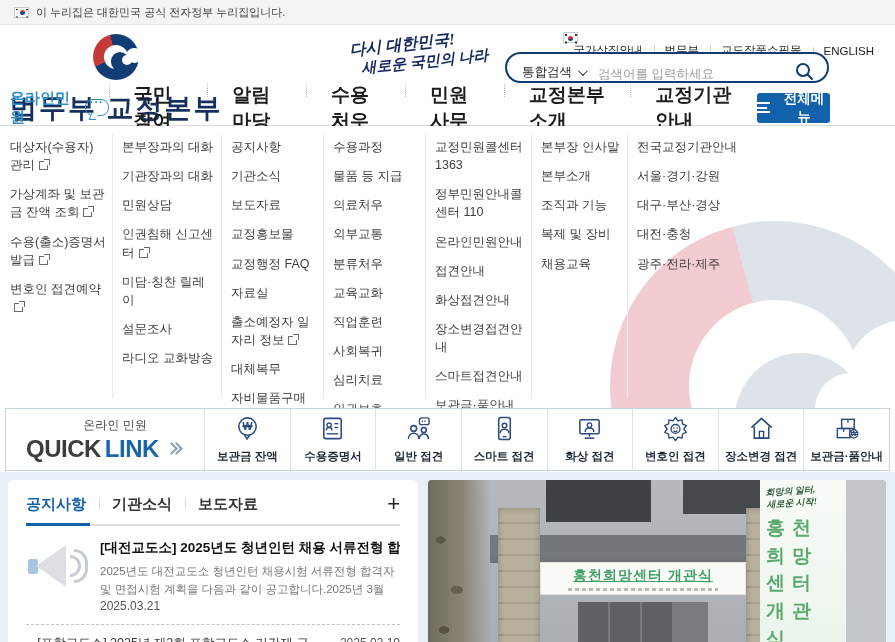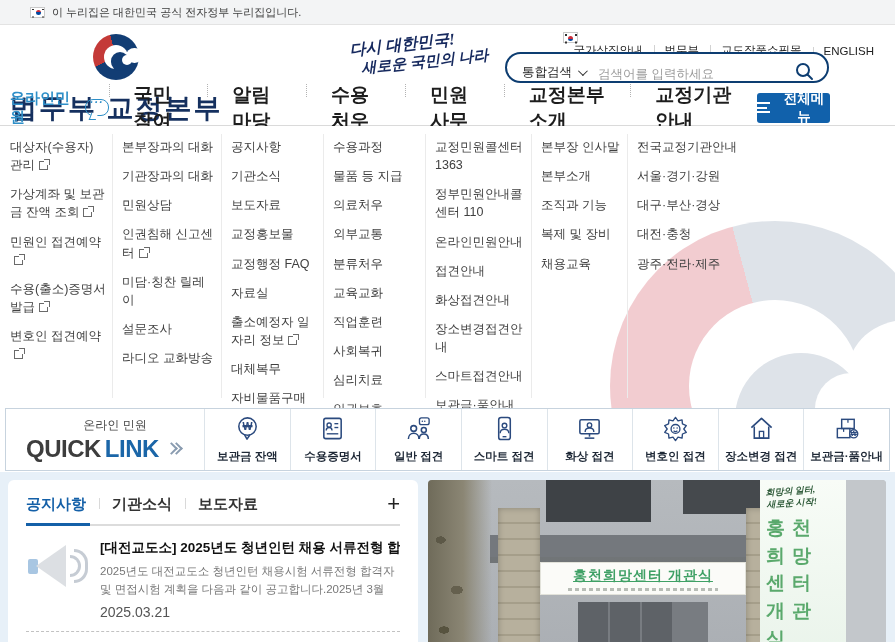--- a/index.html
+++ b/index.html
@@ -2,21 +2,21 @@
 <html lang="ko"><head>
 <meta charset="utf-8">
 <style>
   * { margin:0; padding:0; box-sizing:border-box; }
   html,body { width:895px; height:642px; overflow:hidden;
     font-family:"Liberation Sans","DejaVu Sans",sans-serif; background:#fff; color:#222; }
   .page { position:relative; width:895px; height:642px; }
 
   
   .topbar { height:25px; background:#f3f4f5; border-bottom:1px solid #e3e3e3;
-    display:flex; align-items:center; padding-left:30px; font-size:11px; color:#3c3c3c; gap:7px; }
+    display:flex; align-items:center; padding-left:14px; font-size:11px; color:#3c3c3c; gap:7px; }
   .miniflag { width:15px; height:11px; background:#fff; border:1px solid #c9c9c9; position:relative; flex:0 0 auto; }
   .miniflag::before { content:""; position:absolute; left:4.5px; top:2.5px; width:5px; height:5px; border-radius:50%;
     background:linear-gradient(#cd2e3a 50%, #0047a0 50%); }
   .miniflag::after { content:""; position:absolute; left:1px; top:1px; width:2px; height:1.5px; background:#333;
     box-shadow:10px 0 #333, 0 7.5px #333, 10px 7.5px #333; }
 
   
   .header { position:relative; height:65px; background:#fff; }
   .logo { position:absolute; left:10px; top:9px; display:flex; align-items:center; gap:10px;flex-direction:column; }
   .tg { position:relative; width:46px; height:46px; flex:0 0 auto; }
@@ -114,21 +114,21 @@
   .spk { position:relative; width:58px; height:46px; margin-top:4px; flex:0 0 auto; }
   .spk .box { position:absolute; left:2px; top:16px; width:10px; height:15px; background:#a8c6e2; border-radius:2px; }
   .spk .horn { position:absolute; left:10px; top:2px; width:0; height:0;
     border-right:30px solid #dcdfe3; border-top:21px solid transparent; border-bottom:21px solid transparent; }
   .spk .w1 { position:absolute; left:44px; top:12px; width:11px; height:22px;
     border:3.5px solid #c6ccd4; border-left:none; border-radius:0 14px 14px 0; }
   .spk .w2 { position:absolute; left:48px; top:6px; width:14px; height:34px;
     border:3.5px solid #c6ccd4; border-left:none; border-radius:0 20px 20px 0; }
   .f-title { font-size:13.5px; font-weight:bold; color:#111; white-space:nowrap; overflow:hidden; }
   .f-body { font-size:11.5px; color:#777; line-height:1.55; margin-top:6px; height:36px; overflow:hidden; }
-  .f-date { font-size:14px; color:#555; margin-top:5px; }
+  .f-date { font-size:12px; color:#555; }
   .dash { border-top:1px dashed #c2c2c2; margin-top:11px; }
   .nrow { display:flex; align-items:baseline; margin-top:10px; font-size:12.5px; color:#333; cursor:pointer; }
   .nrow .bullet { margin-right:7px; color:#888; }
   .nrow .ntitle { flex:1; white-space:nowrap; overflow:hidden; text-overflow:ellipsis; }
   .nrow .ndate { margin-left:12px; color:#555; font-size:12px; flex:0 0 auto; }
 
   
   .photo { position:absolute; left:428px; top:480px; width:458px; height:200px; border-radius:4px; overflow:hidden;
     background:linear-gradient(#b6babe, #a9adb2); z-index:2; }
   .ph-hill { position:absolute; left:0; top:0; width:64px; height:100%;
@@ -240,21 +240,20 @@
     </div>
     <i class="msep s1"></i>
     <i class="msep s2"></i>
     <i class="msep s3"></i>
     <i class="msep s4"></i>
     <i class="msep s5"></i>
     <i class="msep s6"></i>
     <div style="display:contents"><div class="mcol mcol0">
           <div class="mitem"><span>대상자(수용자) 관리</span><span class="ext"></span></div>
           <div class="mitem"><span>가상계좌 및 보관금 잔액 조회</span><span class="ext"></span></div>
-          <div class="mitem"><span>민원인 접견예약</span><span class="ext"></span></div>
           <div class="mitem"><span>수용(출소)증명서 발급</span><span class="ext"></span></div>
           <div class="mitem"><span>변호인 접견예약</span><span class="ext"></span></div>
         </div><div class="mcol mcol1">
           <div class="mitem"><span>본부장과의 대화</span></div>
           <div class="mitem"><span>기관장과의 대화</span></div>
           <div class="mitem"><span>민원상담</span></div>
           <div class="mitem"><span>인권침해 신고센터</span><span class="ext"></span></div>
           <div class="mitem"><span>미담·칭찬 릴레이</span></div>
           <div class="mitem"><span>설문조사</span></div>
           <div class="mitem"><span>라디오 교화방송</span></div>

